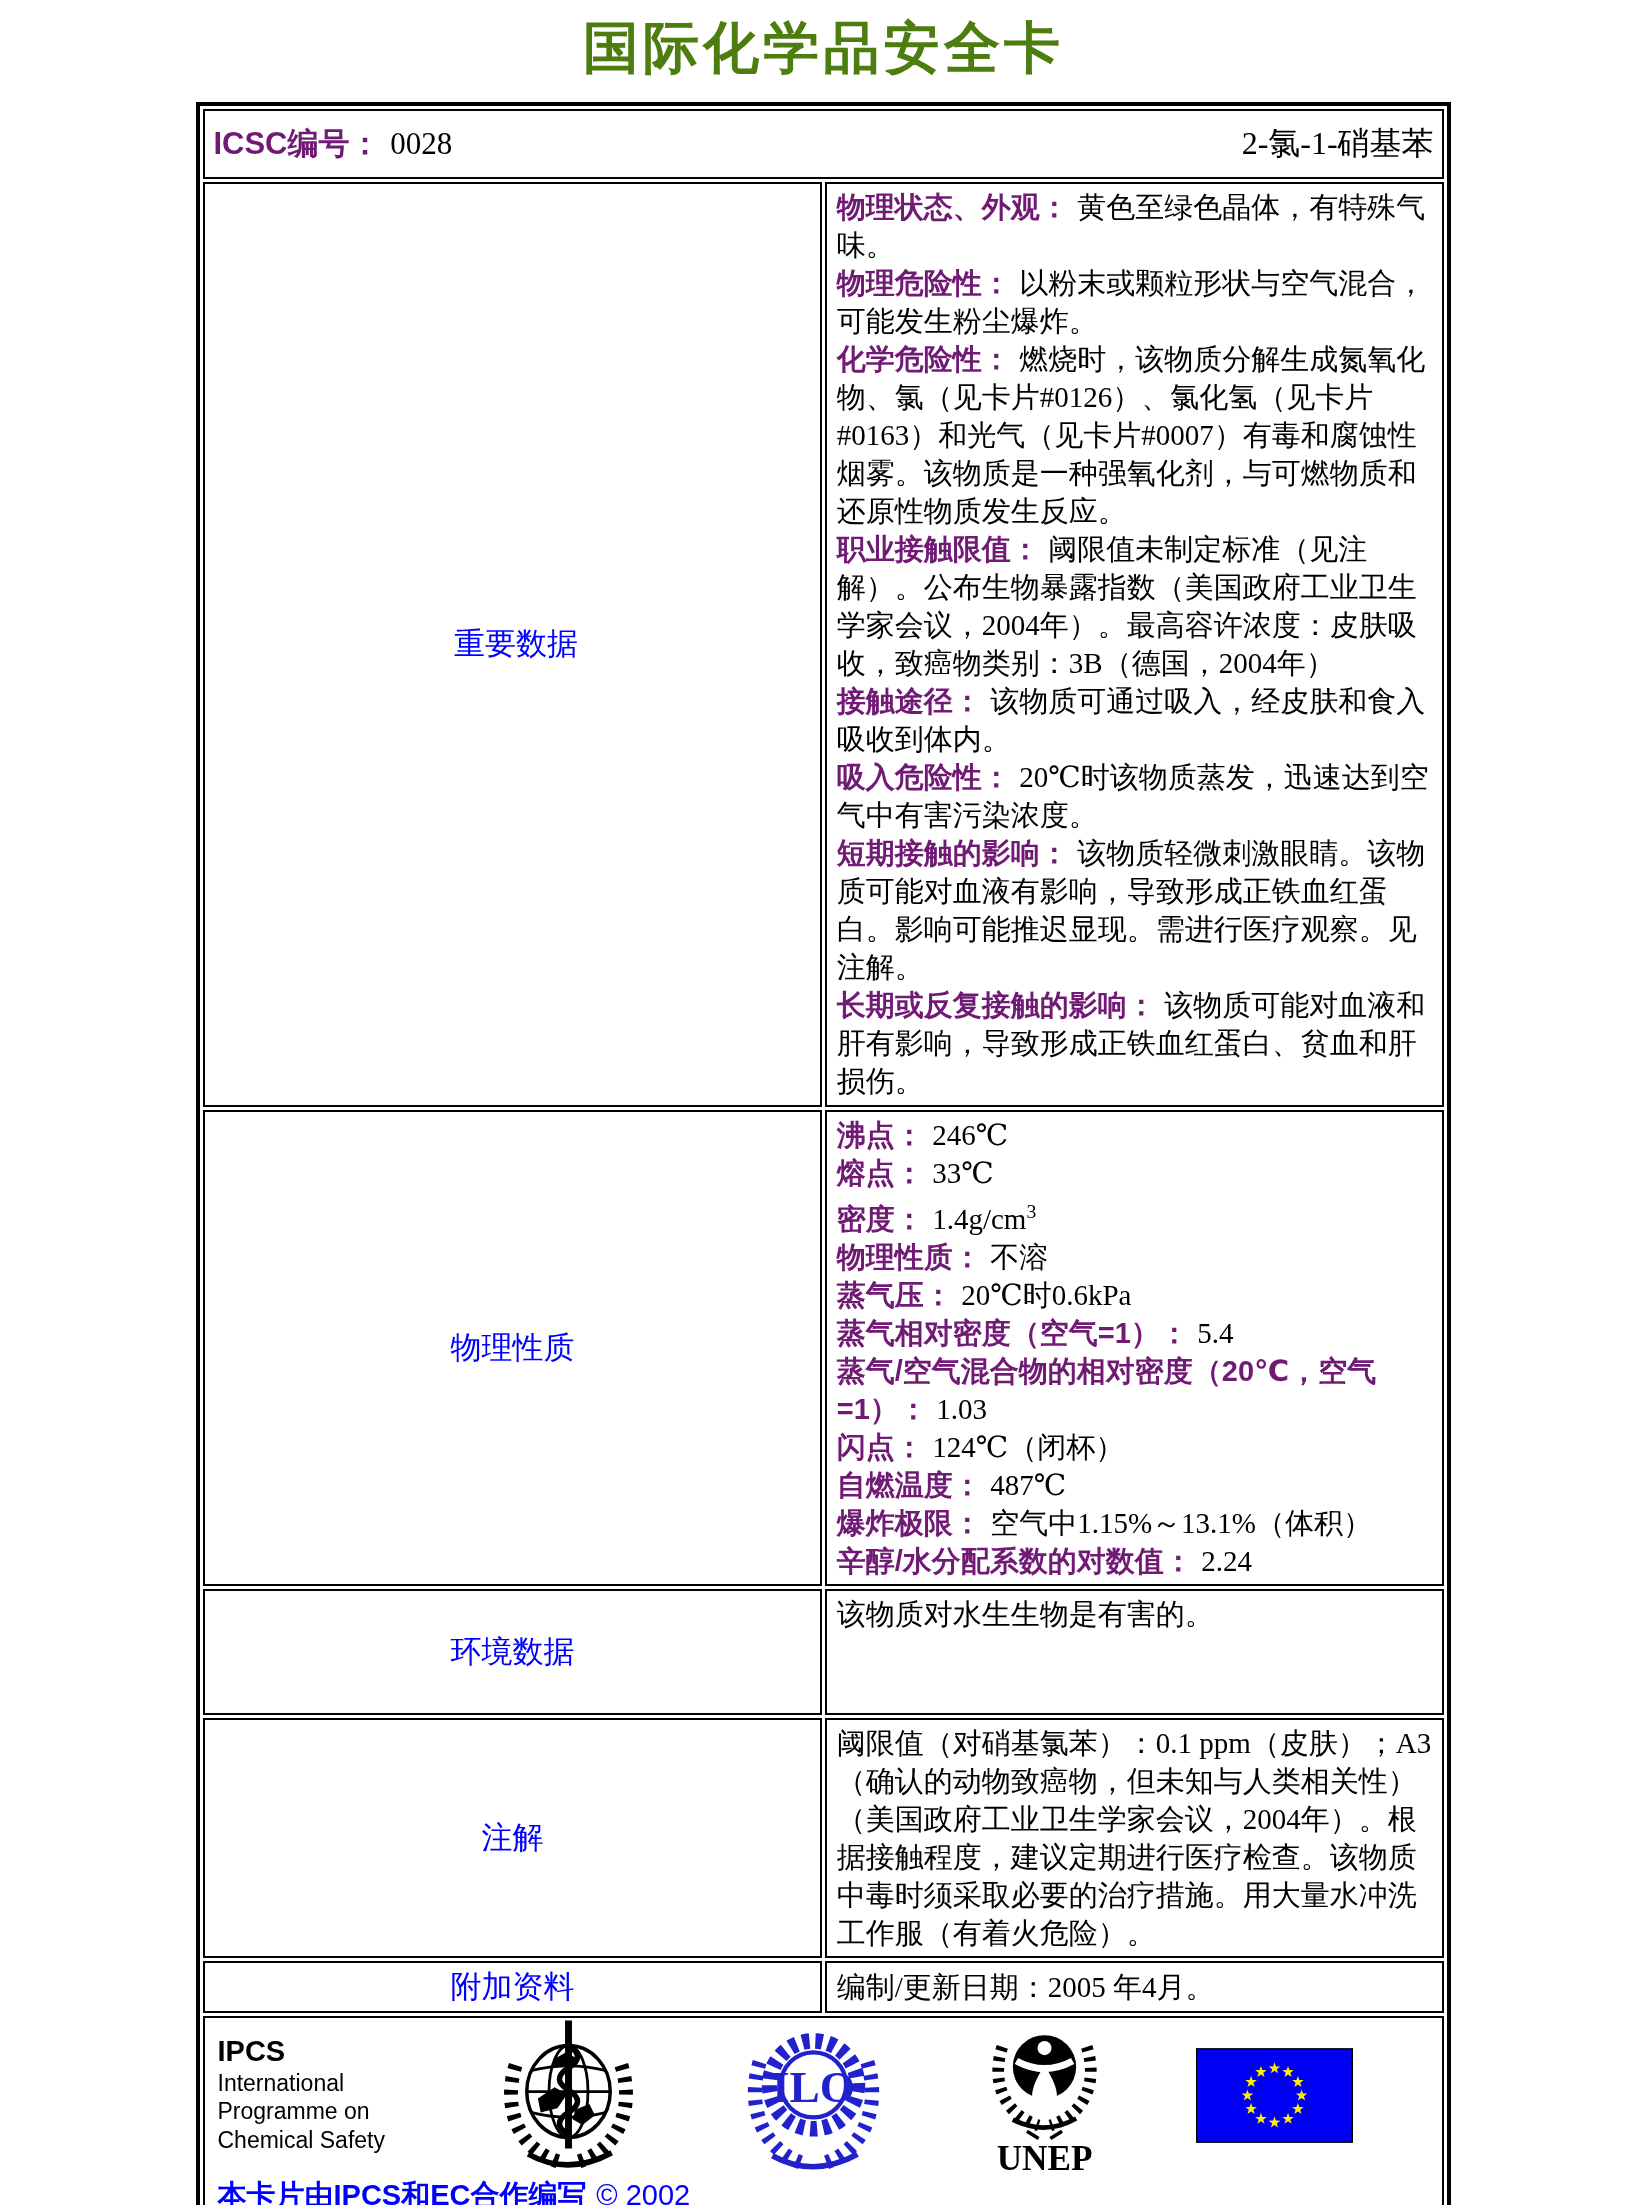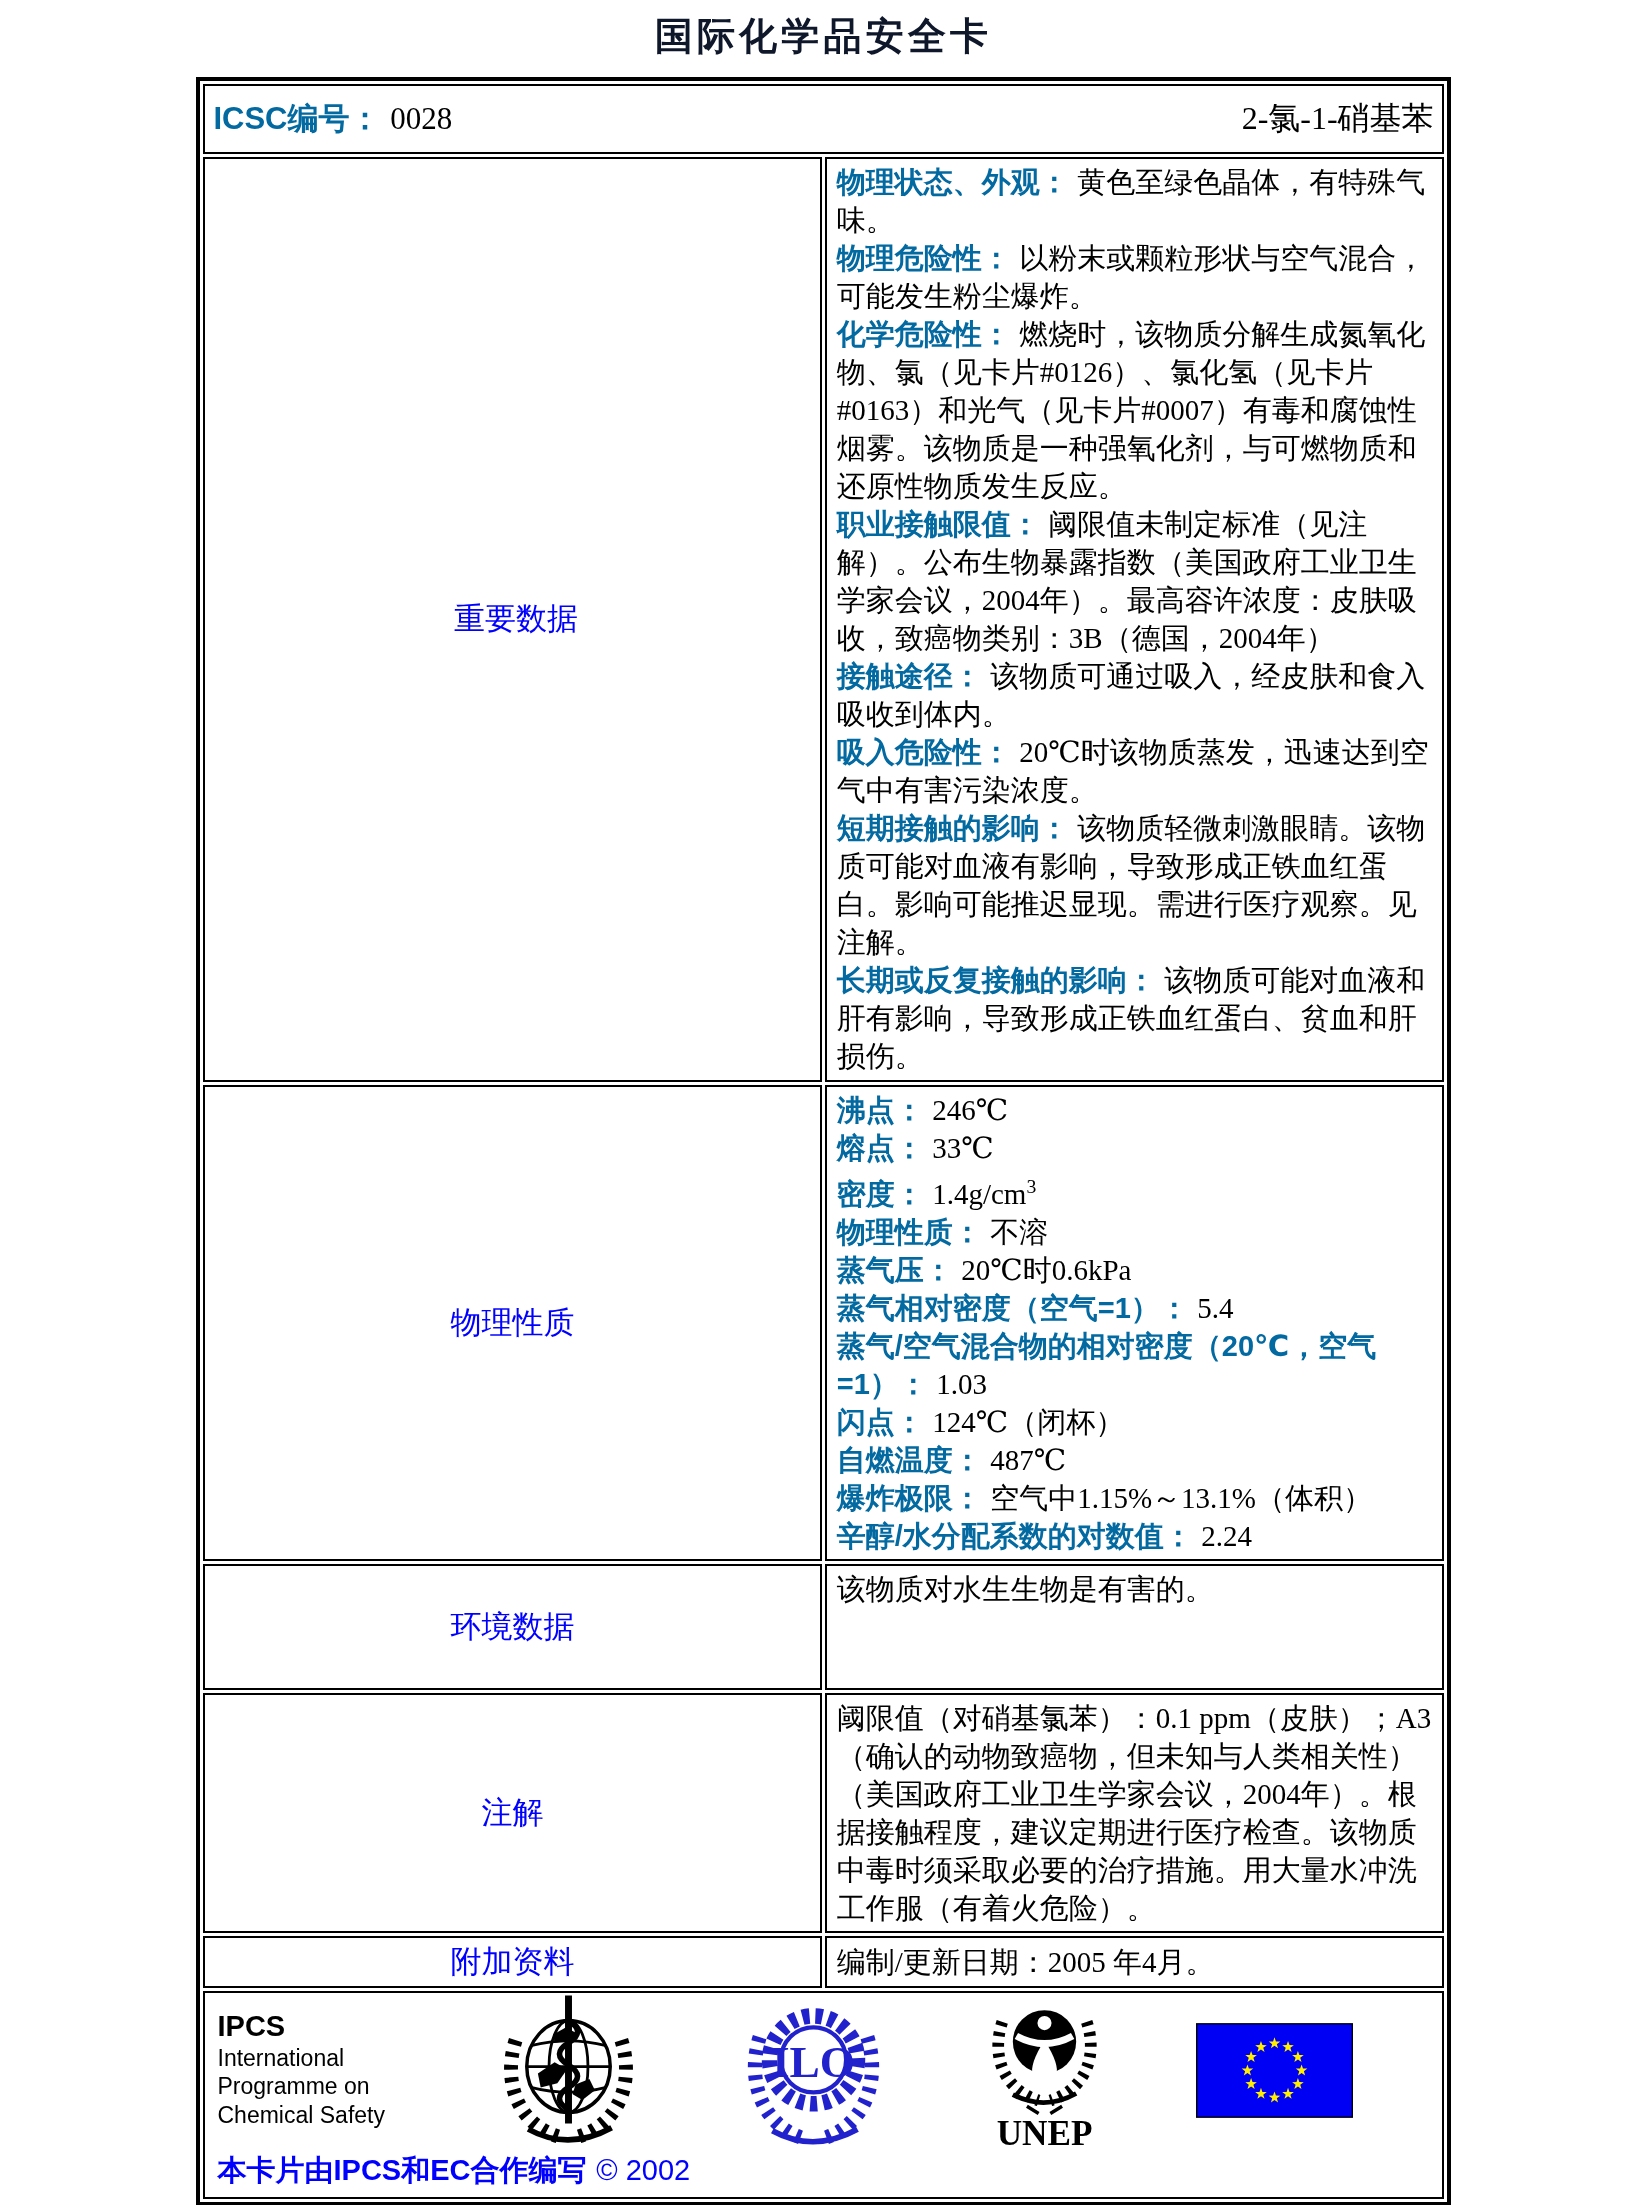--- a/index.html
+++ b/index.html
@@ -4,22 +4,22 @@
 <style>
   html, body { margin:0; padding:0; background:#ffffff; }
   body {
     width:1647px; height:2205px; position:relative;
     font-family:"Liberation Serif","DejaVu Serif",serif;
     color:#000;
   }
   .page-title {
     margin:0; padding-top:11px;
     text-align:center;
-    color:#0f172a;
-    font-size:38px; font-weight:bold; letter-spacing:4.2px;
+    color:#4d7c0f;
+    font-size:56px; font-weight:bold; letter-spacing:4.2px;
     font-family:"Liberation Sans","DejaVu Sans",sans-serif;
   }
   table.card {
     margin:15.3px auto 0 auto;
     width:1255px;
     border-collapse:separate;
     border-spacing:3.5px;
     border:4.9px solid #000;
     table-layout:fixed;
     background:#fff;
@@ -36,21 +36,21 @@
     vertical-align:top;
     font-size:29px; line-height:38px;
     padding:4.2px 9.8px;
   }
   td.header-cell { vertical-align:middle; padding:0 8.4px; }
   .header-flex { display:flex; justify-content:space-between; align-items:center; }
   .hdr-left { font-size:31px; }
   .hdr-left .lbl { margin-right:9.8px; }
   .hdr-right { font-size:32px;text-align:center; }
   .lbl {
-    color:#0369a1;
+    color:#701a75;
     font-family:"Liberation Sans","DejaVu Sans",sans-serif;
     font-weight:bold;
     margin-right:8.4px;
   }
   .entry { margin:0; }
   sup.cube { font-size:0.68em; }
   td.logos-cell { vertical-align:top; padding:5.6px 12.5px; }
   .logos-flex {
     display:flex; align-items:center; justify-content:space-between;
     height:143px; padding-right:77px;gap:48px;

